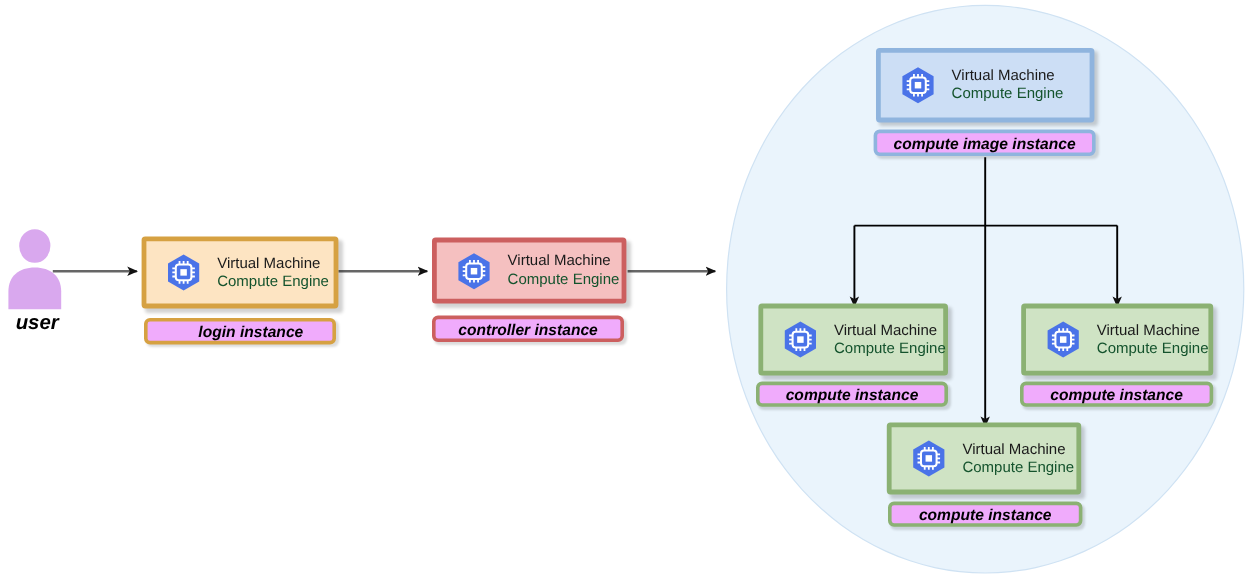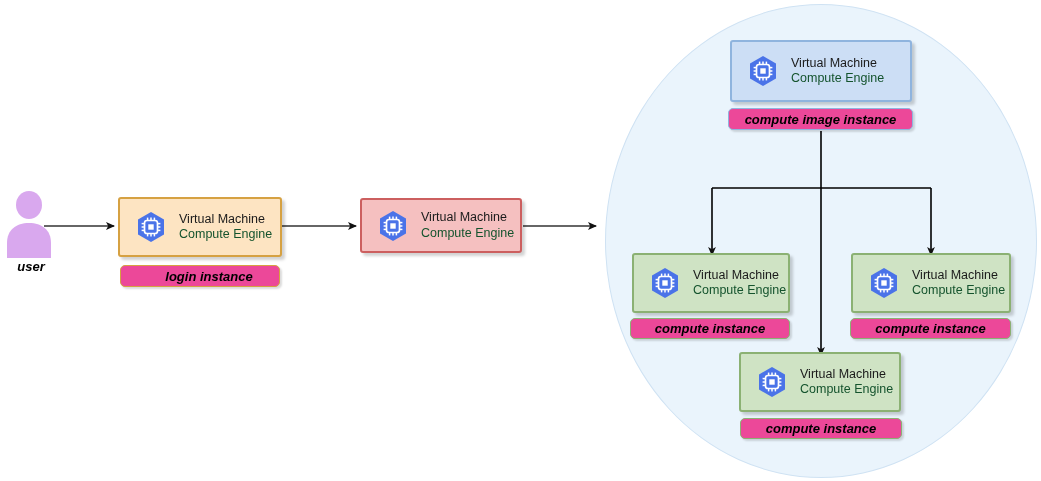--- a/index.html
+++ b/index.html
@@ -35,21 +35,21 @@
     border-radius: 50%;
     background: #eaf4fc;
     border: 1px solid #cfe2f3;
     box-sizing: border-box;
   }
 
   
   .vm-node {
     position: absolute;
     box-sizing: border-box;
-    border: 2px solid #f97316;
+    border: 4px solid #f97316;
     border-radius: 3px;
     display: flex;
     align-items: center;
     box-shadow: 3px 3px 3px rgba(0,0,0,0.18);
   }
   .vm-icon {
     width: 34px;
     height: 34px;
     margin-left: 14px;
     margin-right: 11px;
@@ -75,22 +75,22 @@
   
   .node-login   { background: #fde4c2; border-color: #d6a142; }
   .node-ctrl    { background: #f5c0c0; border-color: #cc5f5f; }
   .node-image   { background: #ccdef5; border-color: #8fb4de; }
   .node-compute { background: #cfe3c4; border-color: #8bb173; }
 
   
   .pill {
     position: absolute;
     box-sizing: border-box;
-    background: #ec4899;
-    border: 1px solid #22c55e;
+    background: #f0abfc;
+    border: 3px solid #22c55e;
     border-radius: 5px;
     display: flex;
     align-items: center;
     justify-content: center;
     font-size: 13px;
     font-weight: bold;
     font-style: italic;
     color: #000000;
     white-space: nowrap;
     box-shadow: 2px 2px 2px rgba(0,0,0,0.14);
@@ -107,21 +107,21 @@
     top: 190px;
     width: 56px;
     height: 68px;
   }
   .user-label {
     position: absolute;
     left: 0px;
     top: 259px;
     width: 62px;
     text-align: center;
-    font-size: 13px;
+    font-size: 17px;
     font-weight: bold;
     font-style: italic;
     color: #000000;
   }
 </style>
 </head>
 <body>
 
 <div id="canvas">
 
@@ -203,20 +203,21 @@
         <line x1="23.5" y1="13.6" x2="26.4" y2="13.6"></line>
         <line x1="23.5" y1="17" x2="26.4" y2="17"></line>
         <line x1="23.5" y1="20.4" x2="26.4" y2="20.4"></line>
       </g>
     </svg>
     <div class="vm-text">
       <span class="vm-title">Virtual Machine</span>
       <span class="vm-sub">Compute Engine</span>
     </div>
   </div>
+  <div class="pill pill-ctrl" style="left:360px; top:263px; width:160px; height:22px;">controller instance</div>
 
   <div class="vm-node node-image" style="left:730px; top:40px; width:182px; height:62px;">
     <svg class="vm-icon" viewBox="0 0 34 34" xmlns="http://www.w3.org/2000/svg">
       <path d="M17,2 L30,9.5 L30,24.5 L17,32 L4,24.5 L4,9.5 Z" fill="#4a73e8"></path>
       <rect x="10.5" y="10.5" width="13" height="13" rx="2.5" fill="none" stroke="#ffffff" stroke-width="1.7"></rect>
       <rect x="14.3" y="14.3" width="5.4" height="5.4" fill="#ffffff"></rect>
       <g stroke="#ffffff" stroke-width="1.5">
         <line x1="13.6" y1="7.6" x2="13.6" y2="10.5"></line>
         <line x1="17" y1="7.6" x2="17" y2="10.5"></line>
         <line x1="20.4" y1="7.6" x2="20.4" y2="10.5"></line>

